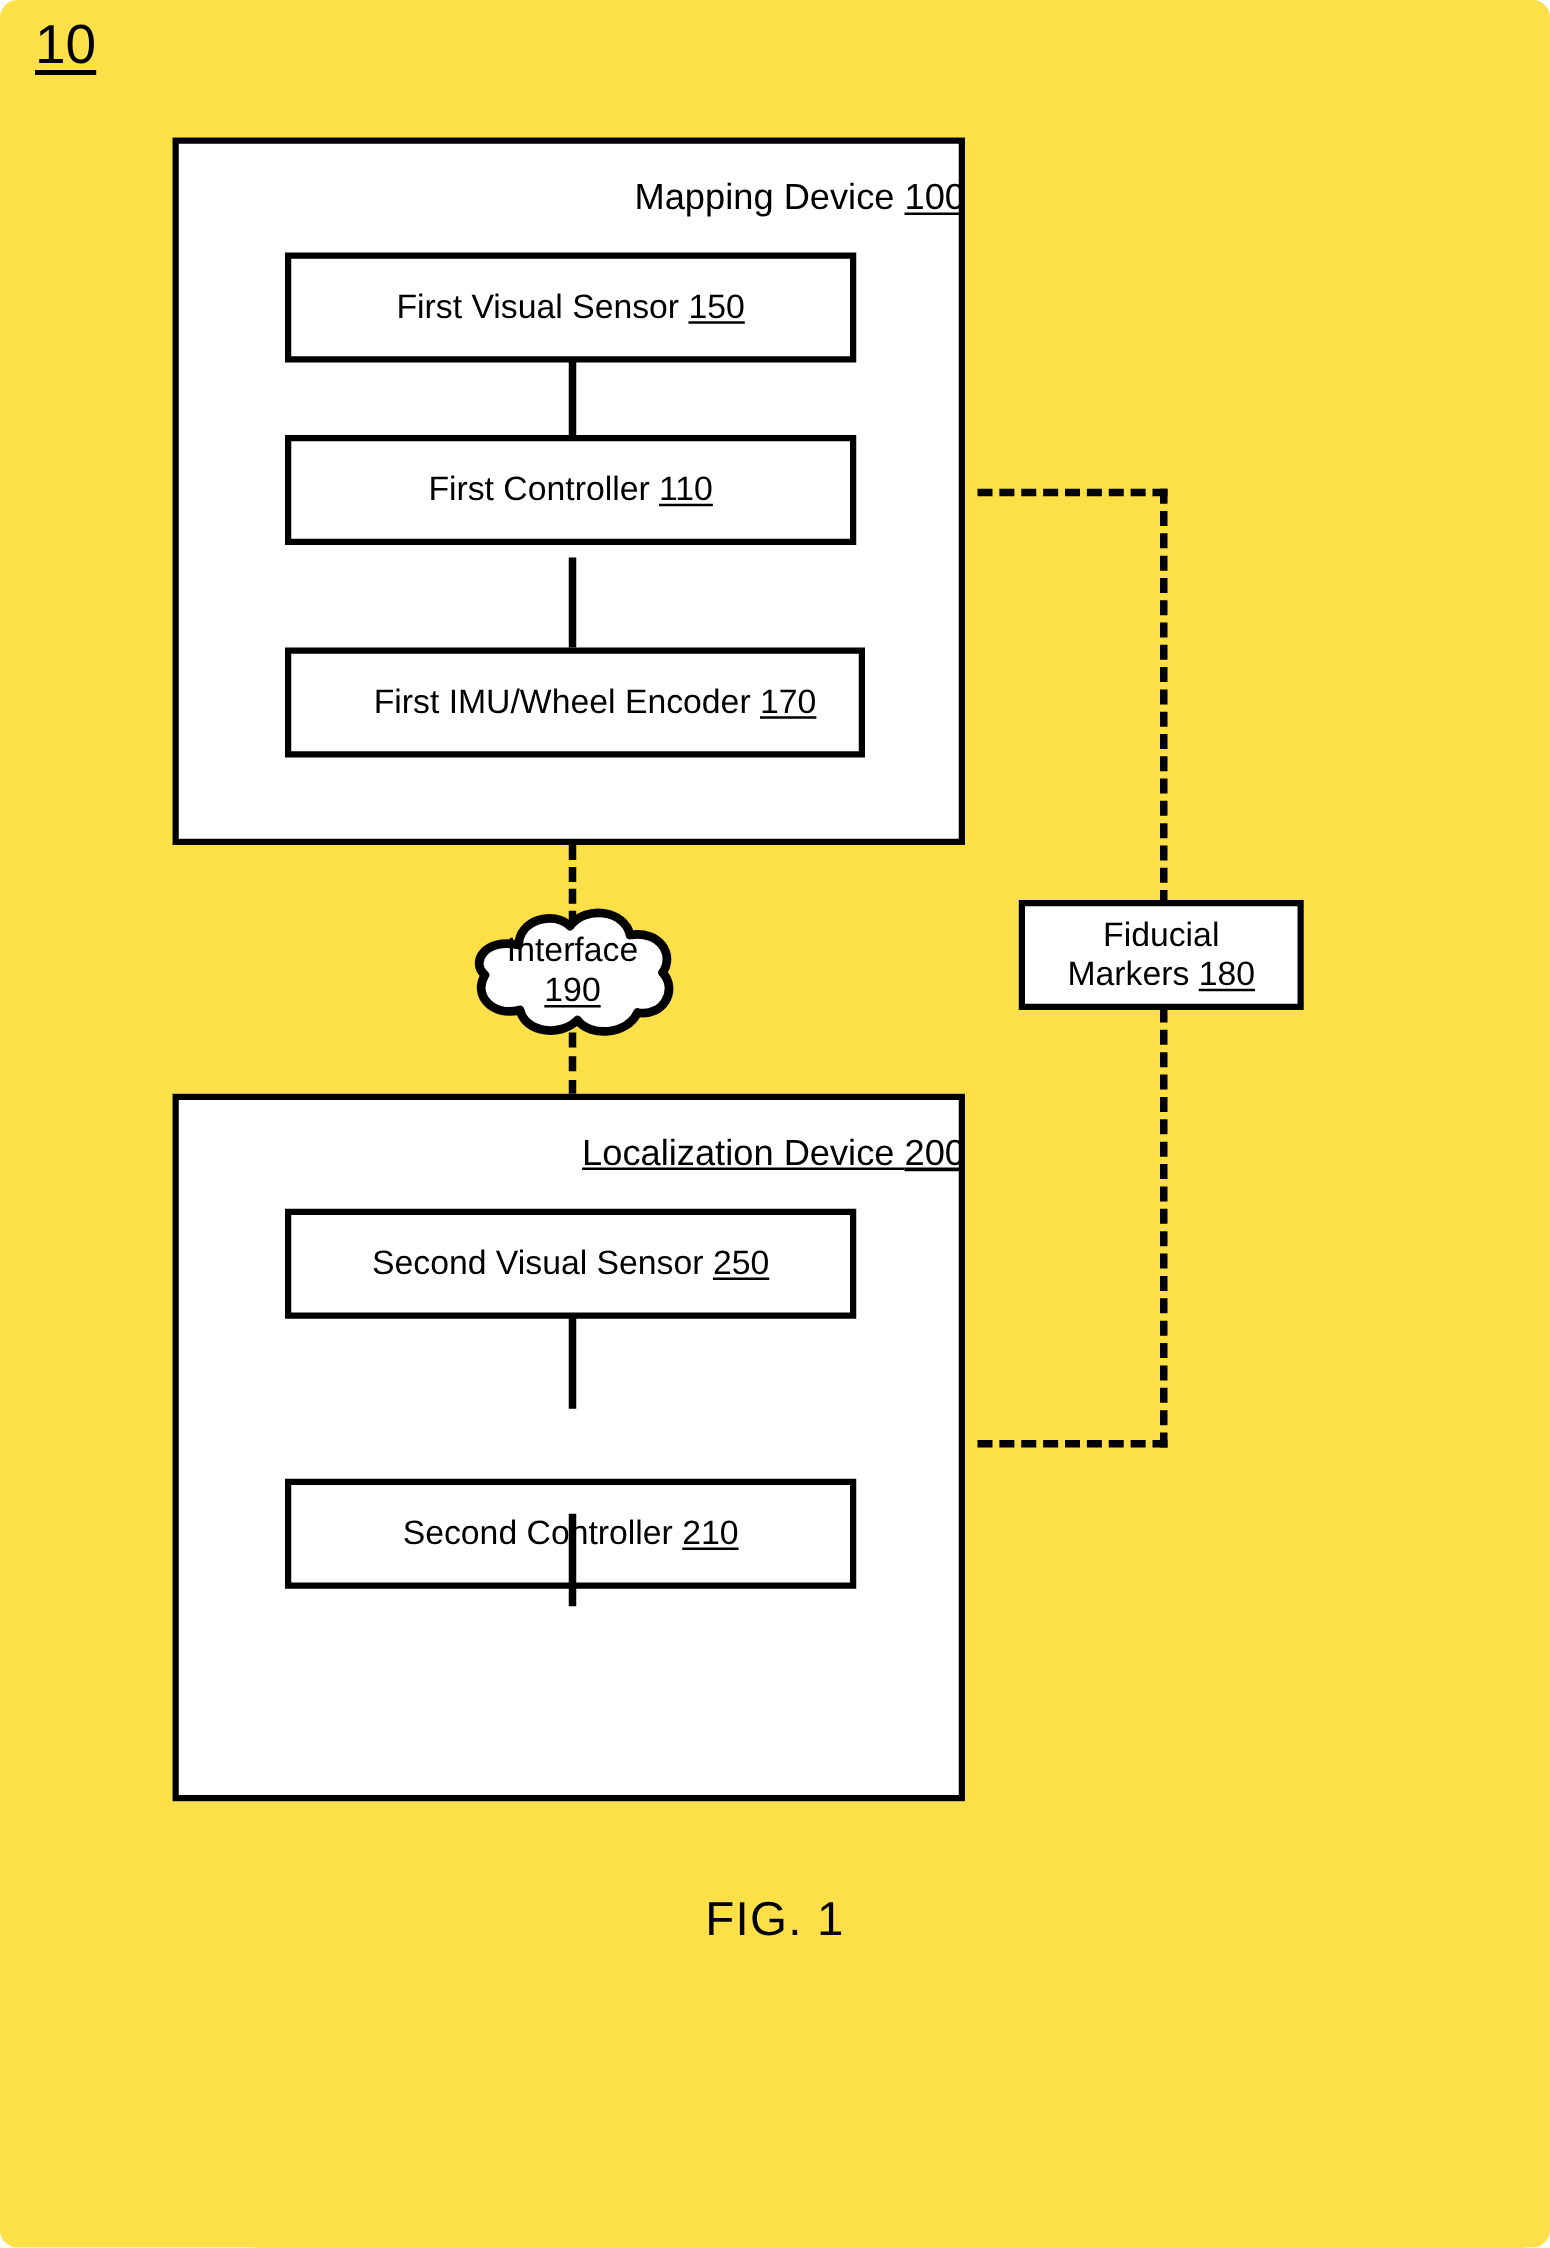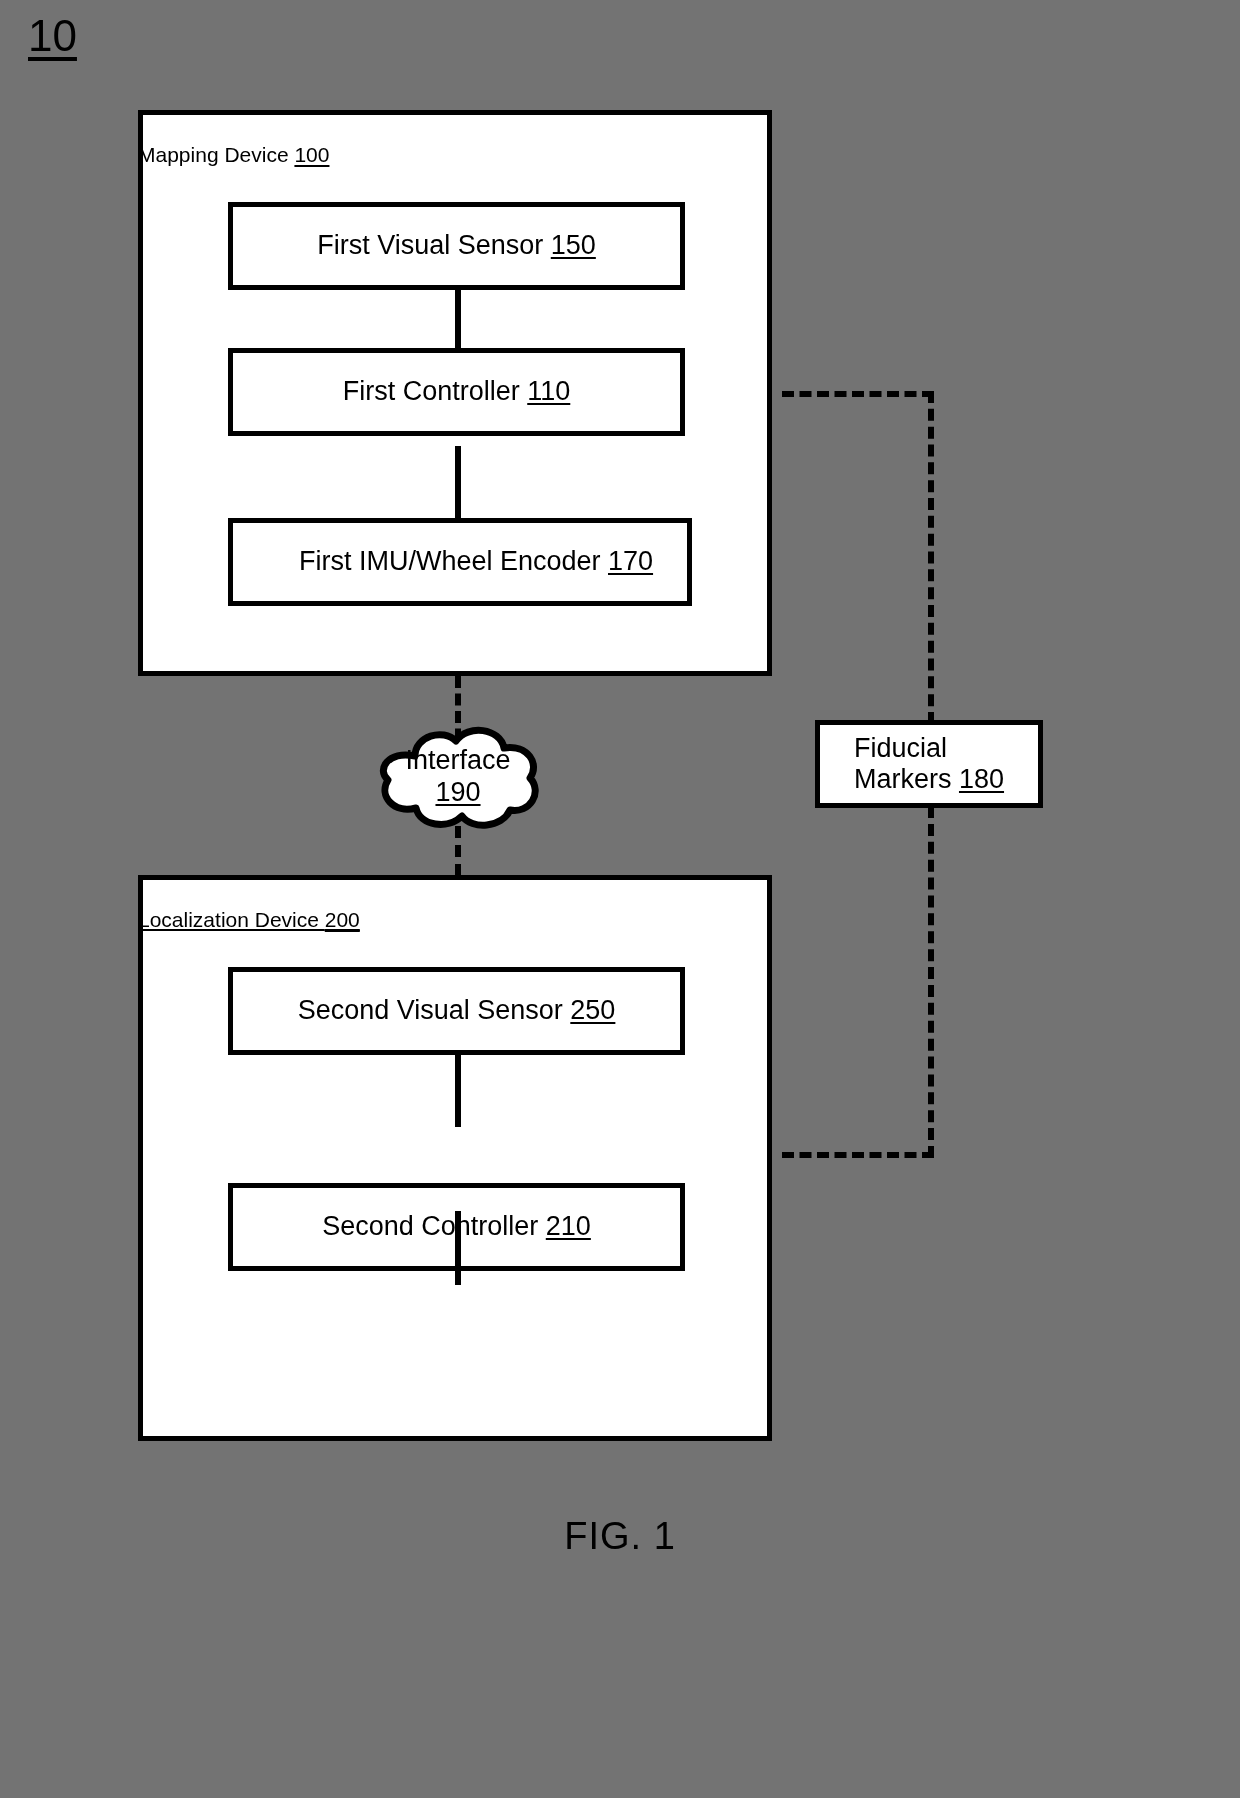--- a/index.html
+++ b/index.html
@@ -8,22 +8,23 @@
     background: #ffffff;
   }
   body {
     font-family: "Liberation Sans", sans-serif;
     color: #000000;
   }
   #page {
     position: relative;
     width: 1240px;
     height: 1798px;
-    background: #737373;
+    background: #fde047;
     overflow: hidden;
+    border-radius: 14px;
   }
 
   
   .fig-number {
     position: absolute;
     left: 28px;
     top: 14px;
     font-size: 44px;
     line-height: 1;
     text-decoration: underline;
@@ -36,40 +37,41 @@
   .device-box {
     position: absolute;
     border: 5px solid #000;
     box-sizing: border-box;
     background: #fff;
   }
   .device-title {
     position: absolute;
     left: 0;
     right: 0;
-    text-align: left;
-    font-size: 21px;
+    text-align: right;
+    font-size: 29px;
     line-height: 1.1;
     white-space: nowrap;
   }
 
   
   .unit-box {
     position: absolute;
     border: 5px solid #000;
     box-sizing: border-box;
     background: #fff;
     display: flex;
     align-items: center;
     justify-content: center;
   }
   .unit-label {
     font-size: 27px;
     line-height: 1.15;
     white-space: nowrap;
+    text-align: center;
   }
 
   
   .ref {
     text-decoration: underline;
     text-underline-offset: 3px;
     text-decoration-thickness: 2px;
   }
 
   

